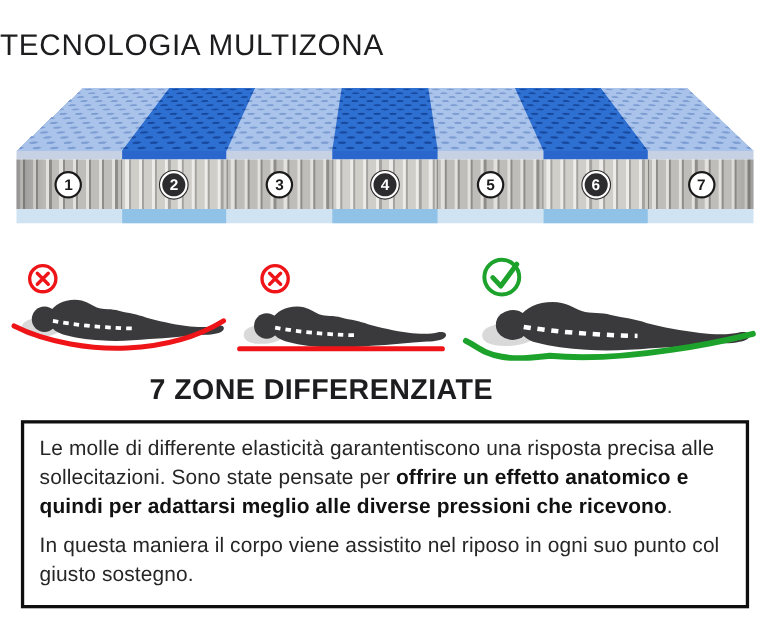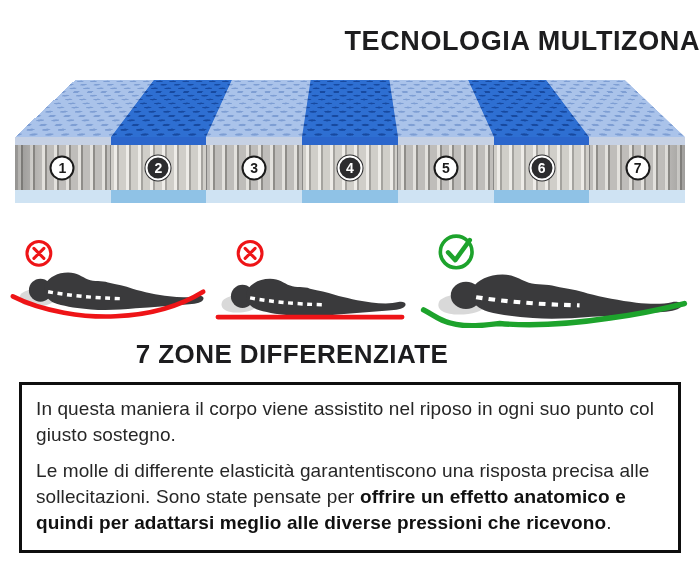--- a/index.html
+++ b/index.html
@@ -1,21 +1,21 @@
 <!DOCTYPE html>
 <html style="--foam-light: #aac3ea; --foam-light-dimple: #7e9ed3; --foam-dark: #2e6fd2; --foam-dark-dimple: #17499f; --foam-front-light: #c6d1e4; --foam-front-dark: #2b66cc; --spring-light: #bfbdba; --spring-dark-zone: #d0cec9; --base-light: #cfe3f3; --base-dark: #8fc2e6;"><head>
 <meta charset="utf-8">
 <style>
   html,body{margin:0;padding:0;background:#fff;}
   body{font-family:"Liberation Sans", sans-serif;}
   .stage{position:relative;width:700px;height:575px;background:#ffffff;overflow:hidden;}
 
   
-  .main-title{position:absolute;top:26px;left:0;width:700px;text-align:right;
-    font-size:27px;font-weight:700;letter-spacing:.6px;color:#1d1d1f;}
+  .main-title{position:absolute;top:26px;left:0;width:700px;text-align:left;
+    font-size:27px;font-weight:400;letter-spacing:.6px;color:#1d1d1f;}
   .sub-title{position:absolute;top:339px;left:0;width:584px;text-align:center;
     font-size:26px;font-weight:800;letter-spacing:.4px;color:#1d1d1f;}
 
   
   .mattress{position:absolute;left:15px;top:77px;width:670px;height:126px;}
   .foam3d{position:absolute;left:0;top:0;width:670px;height:60px;
     perspective:550px;perspective-origin:50% 100%;}
   .foam-plane{position:absolute;bottom:0;left:0;width:670px;height:140px;
     transform-origin:50% 100%;transform:rotateX(60deg);display:flex;}
   .foam-stripe{flex:1;height:100%;}
@@ -177,17 +177,17 @@
           <path d="M50 52 C80 57 112 60 152 61" fill="none" stroke="#ffffff" stroke-width="4.5" stroke-dasharray="6.5 6"></path>
         </g>
         <path d="M6 86 C18 92 24 99 42 102 C58 105 72 103 90 101 C132 105 172 101 212 95 C242 91 266 86 294 79" fill="none" stroke-width="6" stroke-linecap="round" style="stroke: rgb(29, 163, 44);"></path>
       </svg>
     </div>
   </div>
 
   <div class="sub-title">7 ZONE DIFFERENZIATE</div>
 
   <div class="info-box">
+    <p><span>Le molle di differente elasticità garantentiscono una risposta precisa alle sollecitazioni. Sono state pensate per </span><b>offrire un effetto anatomico e quindi per adattarsi meglio alle diverse pressioni che ricevono</b><span>.</span></p>
     <p>In questa maniera il corpo viene assistito nel riposo in ogni suo punto col giusto sostegno.</p>
-    <p><span>Le molle di differente elasticità garantentiscono una risposta precisa alle sollecitazioni. Sono state pensate per </span><b>offrire un effetto anatomico e quindi per adattarsi meglio alle diverse pressioni che ricevono</b><span>.</span></p>
   </div>
 
 </div>
 
 </body></html>

